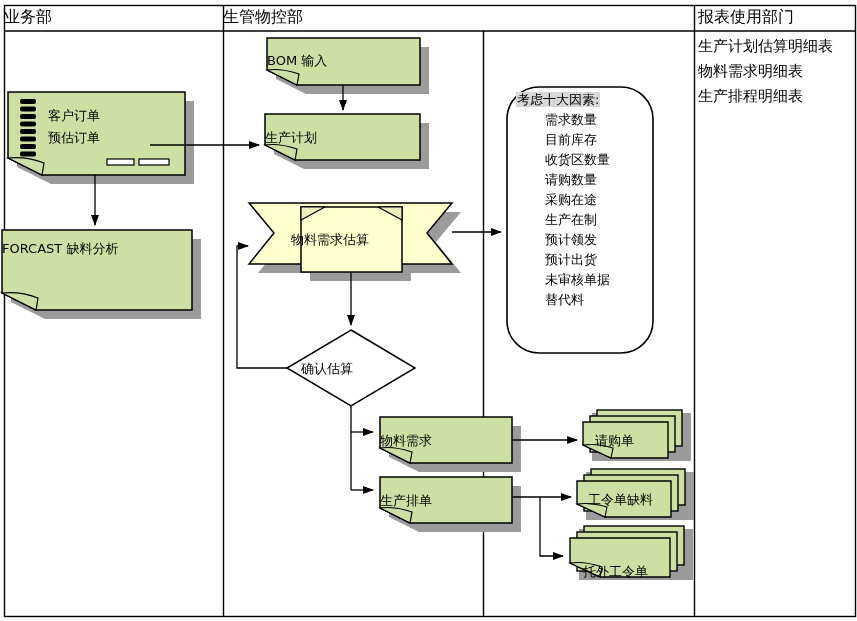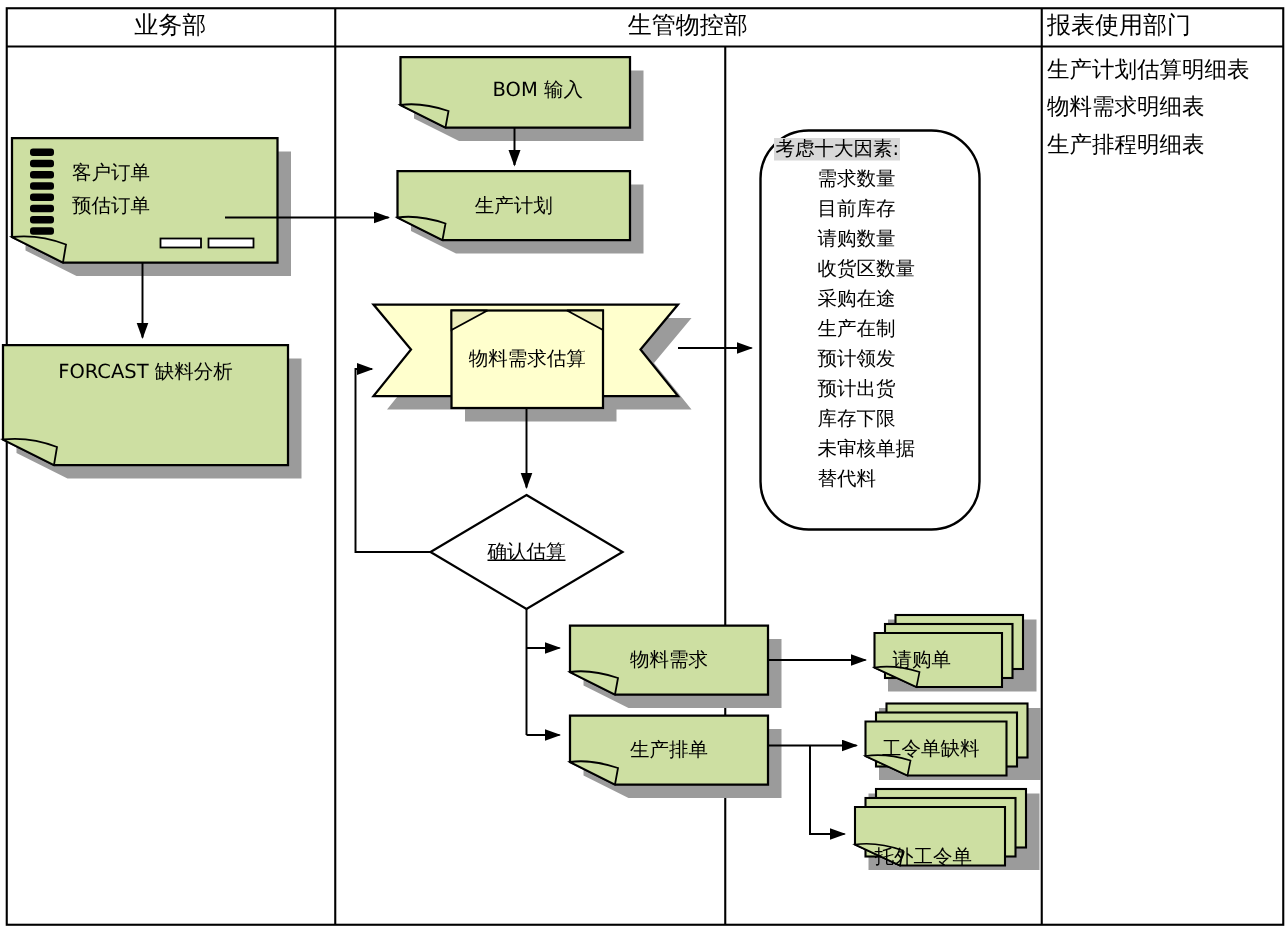--- a/index.html
+++ b/index.html
@@ -2,21 +2,21 @@
 <html><head>
 <meta charset="utf-8">
 <style>
   html,body{margin:0;padding:0;background:#fff;}
   #canvas{
     position:relative;width:857px;height:621px;background:#fff;overflow:hidden;
     font-family:"DejaVu Sans","Liberation Sans",sans-serif;color:#000;
   }
   #diagram-svg{position:absolute;left:0;top:0;}
   .label{position:absolute;font-size:13px;line-height:15px;white-space:nowrap;}
-  .center{text-align:center;}
+  .center{text-align:left;}
   .lane-title{position:absolute;font-size:16px;line-height:22px;white-space:nowrap;}
   #reports{position:absolute;left:698px;top:34px;font-size:15px;line-height:25px;}
   #reports div{white-space:nowrap;}
   #factors-text{position:absolute;left:507px;top:90px;width:146px;font-size:13px;line-height:20px;}
   #factors-text .title span{background:#d8d8d8;padding:0 1px;}
   #factors-text .title{margin-left:9px;}
   #factors-text .item{margin-left:38px;white-space:nowrap;}
 </style>
 </head>
 <body>
@@ -150,35 +150,34 @@
     <div>物料需求明细表</div>
     <div>生产排程明细表</div>
   </div>
 
   <div class="label" style="left:48px;top:108px;">客户订单</div>
   <div class="label" style="left:48px;top:130px;">预估订单</div>
   <div class="label center" style="left:2px;top:241px;width:190px;">FORCAST 缺料分析</div>
   <div class="label center" style="left:267px;top:53px;width:183px;">BOM 输入</div>
   <div class="label center" style="left:265px;top:130px;width:155px;">生产计划</div>
   <div class="label center" style="left:291px;top:232px;width:121px;">物料需求估算</div>
-  <div class="label center" style="left:301px;top:361px;width:100px;text-decoration:underline;">确认估算</div>
+  <div class="label center" style="left:301px;top:361px;width:100px;">确认估算</div>
   <div class="label center" style="left:380px;top:433px;width:132px;">物料需求</div>
   <div class="label center" style="left:380px;top:493px;width:132px;">生产排单</div>
   <div class="label" style="left:595px;top:433px;">请购单</div>
   <div class="label" style="left:588px;top:492px;">工令单缺料</div>
   <div class="label" style="left:583px;top:550px;margin-top:14px;">托外工令单</div>
 
   <div id="factors-text">
     <div class="title"><span>考虑十大因素:</span></div>
     <div class="item">需求数量</div>
     <div class="item">目前库存</div>
+    <div class="item">收货区数量</div>
     <div class="item">请购数量</div>
-    <div class="item">收货区数量</div>
     <div class="item">采购在途</div>
     <div class="item">生产在制</div>
     <div class="item">预计领发</div>
     <div class="item">预计出货</div>
-    <div class="item">库存下限</div>
     <div class="item">未审核单据</div>
     <div class="item">替代料</div>
   </div>
 
 </div>
 
 </body></html>

